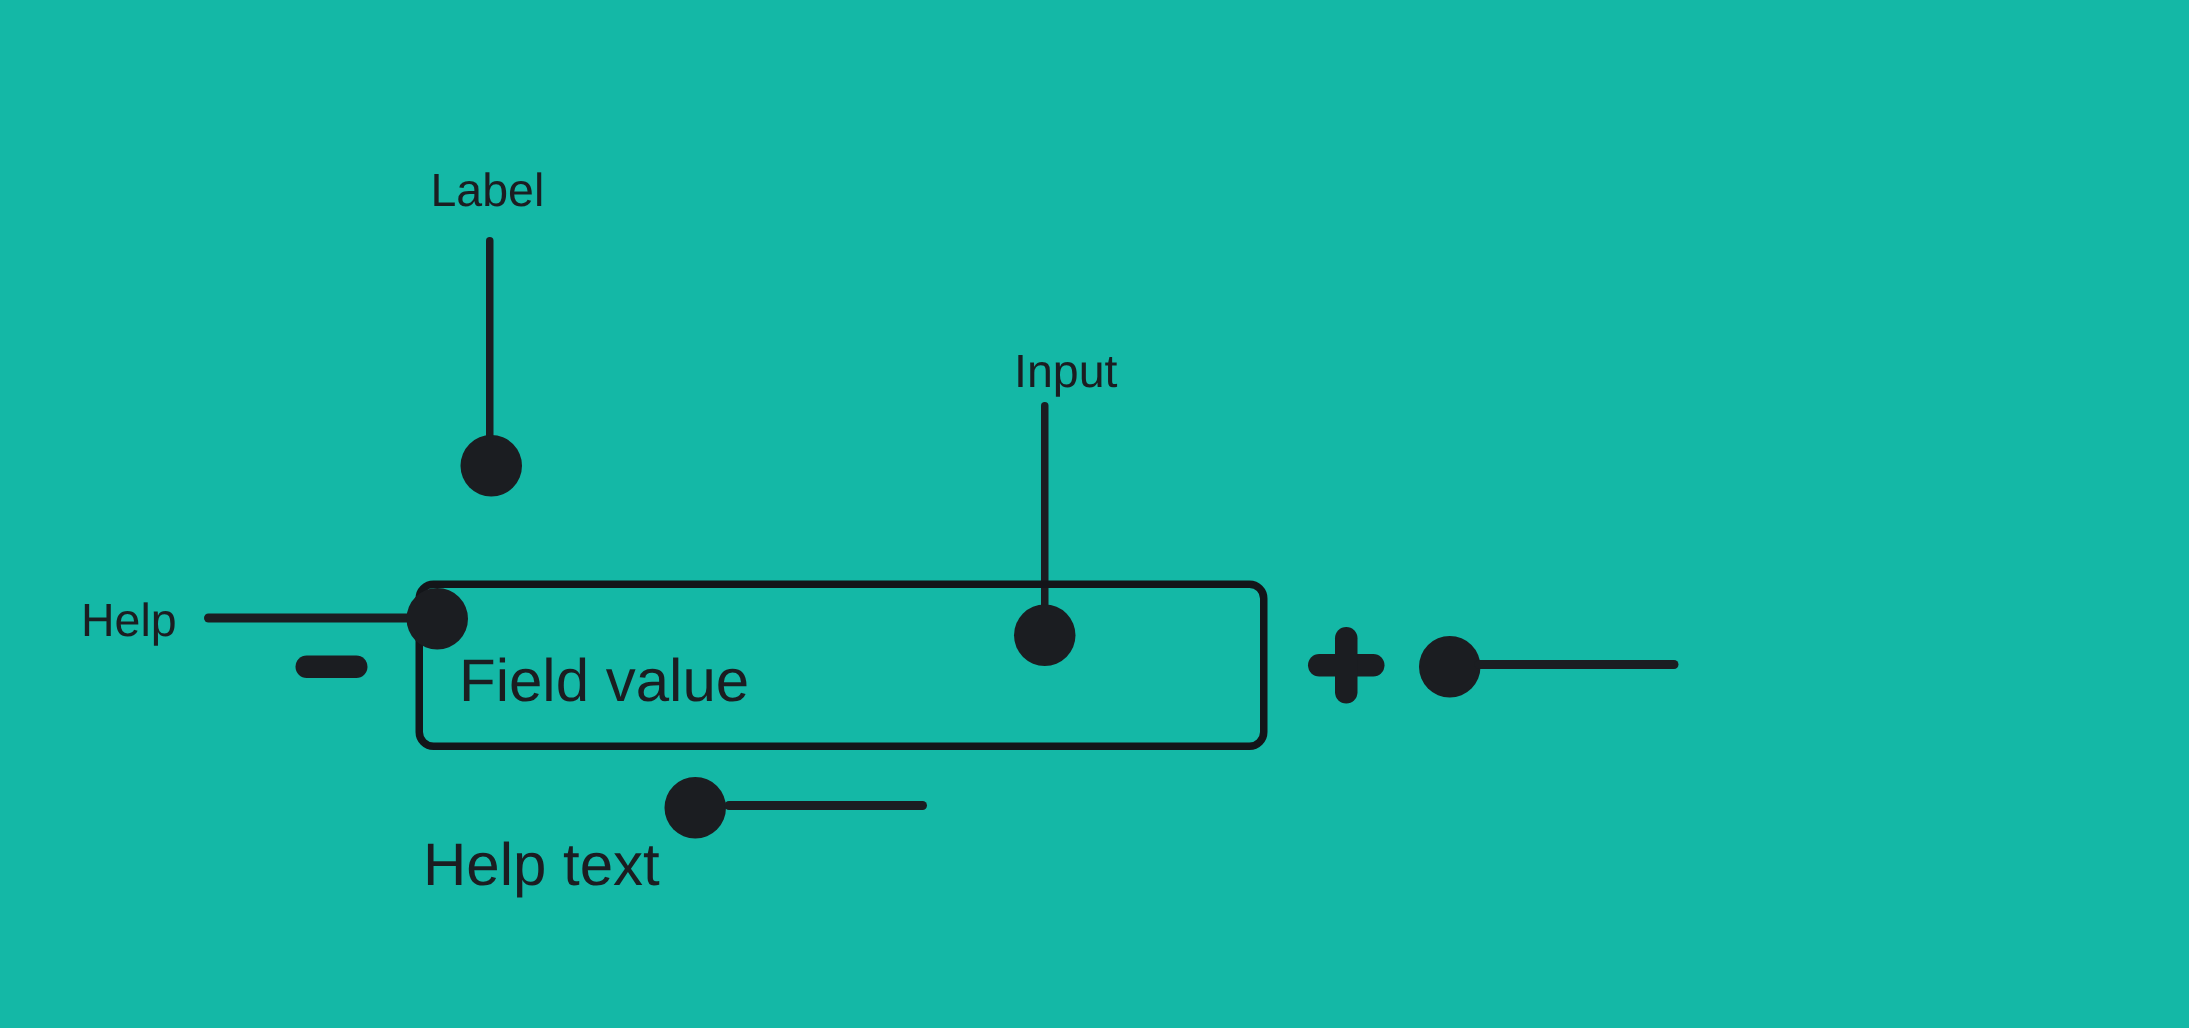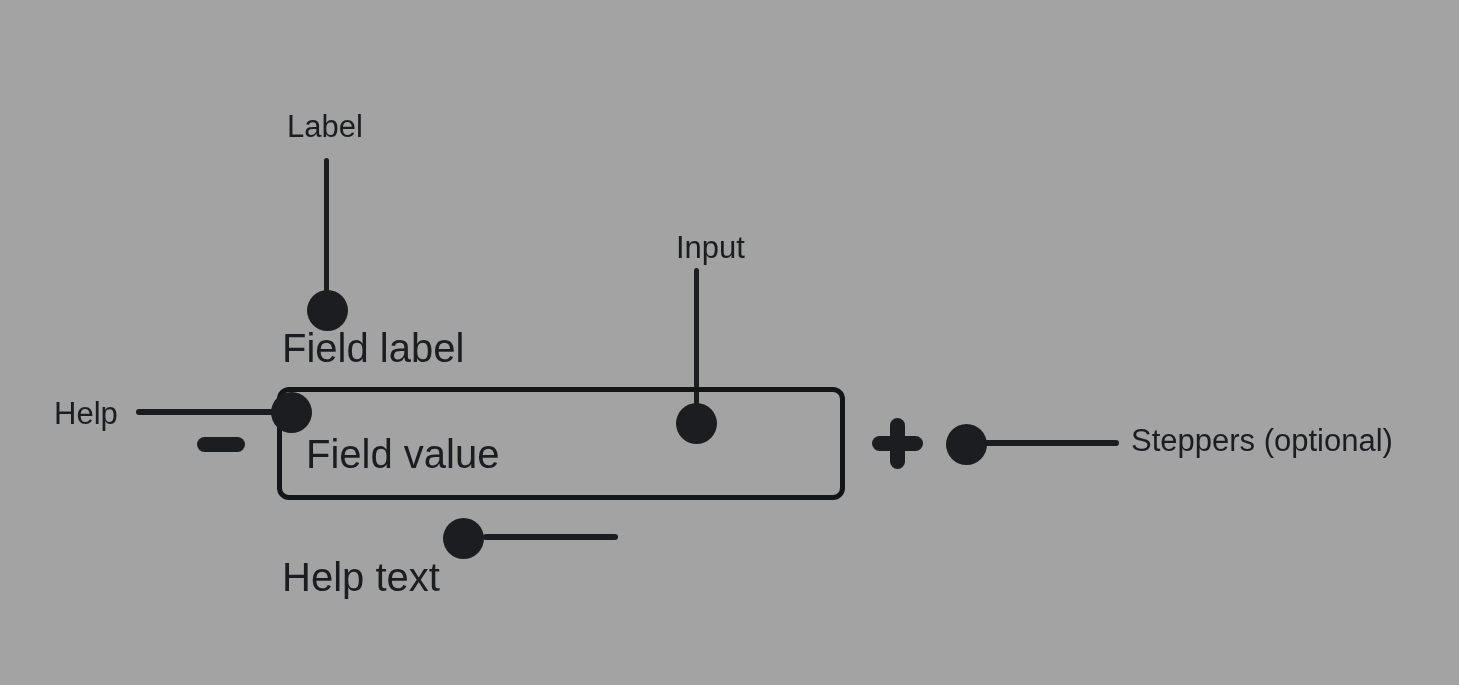--- a/index.html
+++ b/index.html
@@ -4,21 +4,21 @@
 <style>
   html, body {
     margin: 0;
     padding: 0;
     background: #f8f9fa;
   }
   .stage {
     position: relative;
     width: 1459px;
     height: 685px;
-    background: #a3a3a3;
+    background: #14b8a6;
     overflow: hidden;
     font-family: "Liberation Sans", sans-serif;
     color: #1b1d21;
   }
   .abs { position: absolute; }
 
   
   .callout-text {
     font-size: 31px;
     line-height: 1;
@@ -110,36 +110,34 @@
   <div class="abs callout-text" style="left:287px; top:111px;">Label</div>
   <div class="abs connector-v" style="left:324px; top:158px; height:152px;"></div>
   <div class="abs dot" style="left:307px; top:290px;"></div>
 
   <div class="abs callout-text" style="left:676px; top:219px;margin-top:13px;">Input</div>
   <div class="abs connector-v" style="left:694px; top:268px; height:155px;"></div>
 
   <div class="abs callout-text" style="left:54px; top:398px;">Help</div>
   <div class="abs connector-h" style="left:136px; top:409px; width:150px;"></div>
 
-  <div class="abs component-text" style="left:282px; top:328px;">Field label</div>
 
   <div class="abs field-box"></div>
   <div class="abs component-text" style="left:306px; top:422px;margin-top:12px;">Field value</div>
 
   <div class="abs dot" style="left:271px; top:392px;"></div>
   <div class="abs dot" style="left:676px; top:403px;"></div>
 
   <div class="abs minus-bar"></div>
   <div class="abs plus-wrap">
     <div class="plus-h"></div>
     <div class="plus-v"></div>
   </div>
 
   <div class="abs dot" style="left:946px; top:424px;"></div>
   <div class="abs connector-h" style="left:983px; top:440px; width:136px;"></div>
-  <div class="abs callout-text" style="left:1131px; top:425px;">Steppers (optional)</div>
 
   <div class="abs component-text" style="left:282px; top:517px;margin-top:40px;">Help text</div>
 
   <div class="abs dot" style="left:443px; top:518px;"></div>
   <div class="abs connector-h" style="left:483px; top:534px; width:135px;"></div>
 
 </div>
 
 </body></html>

